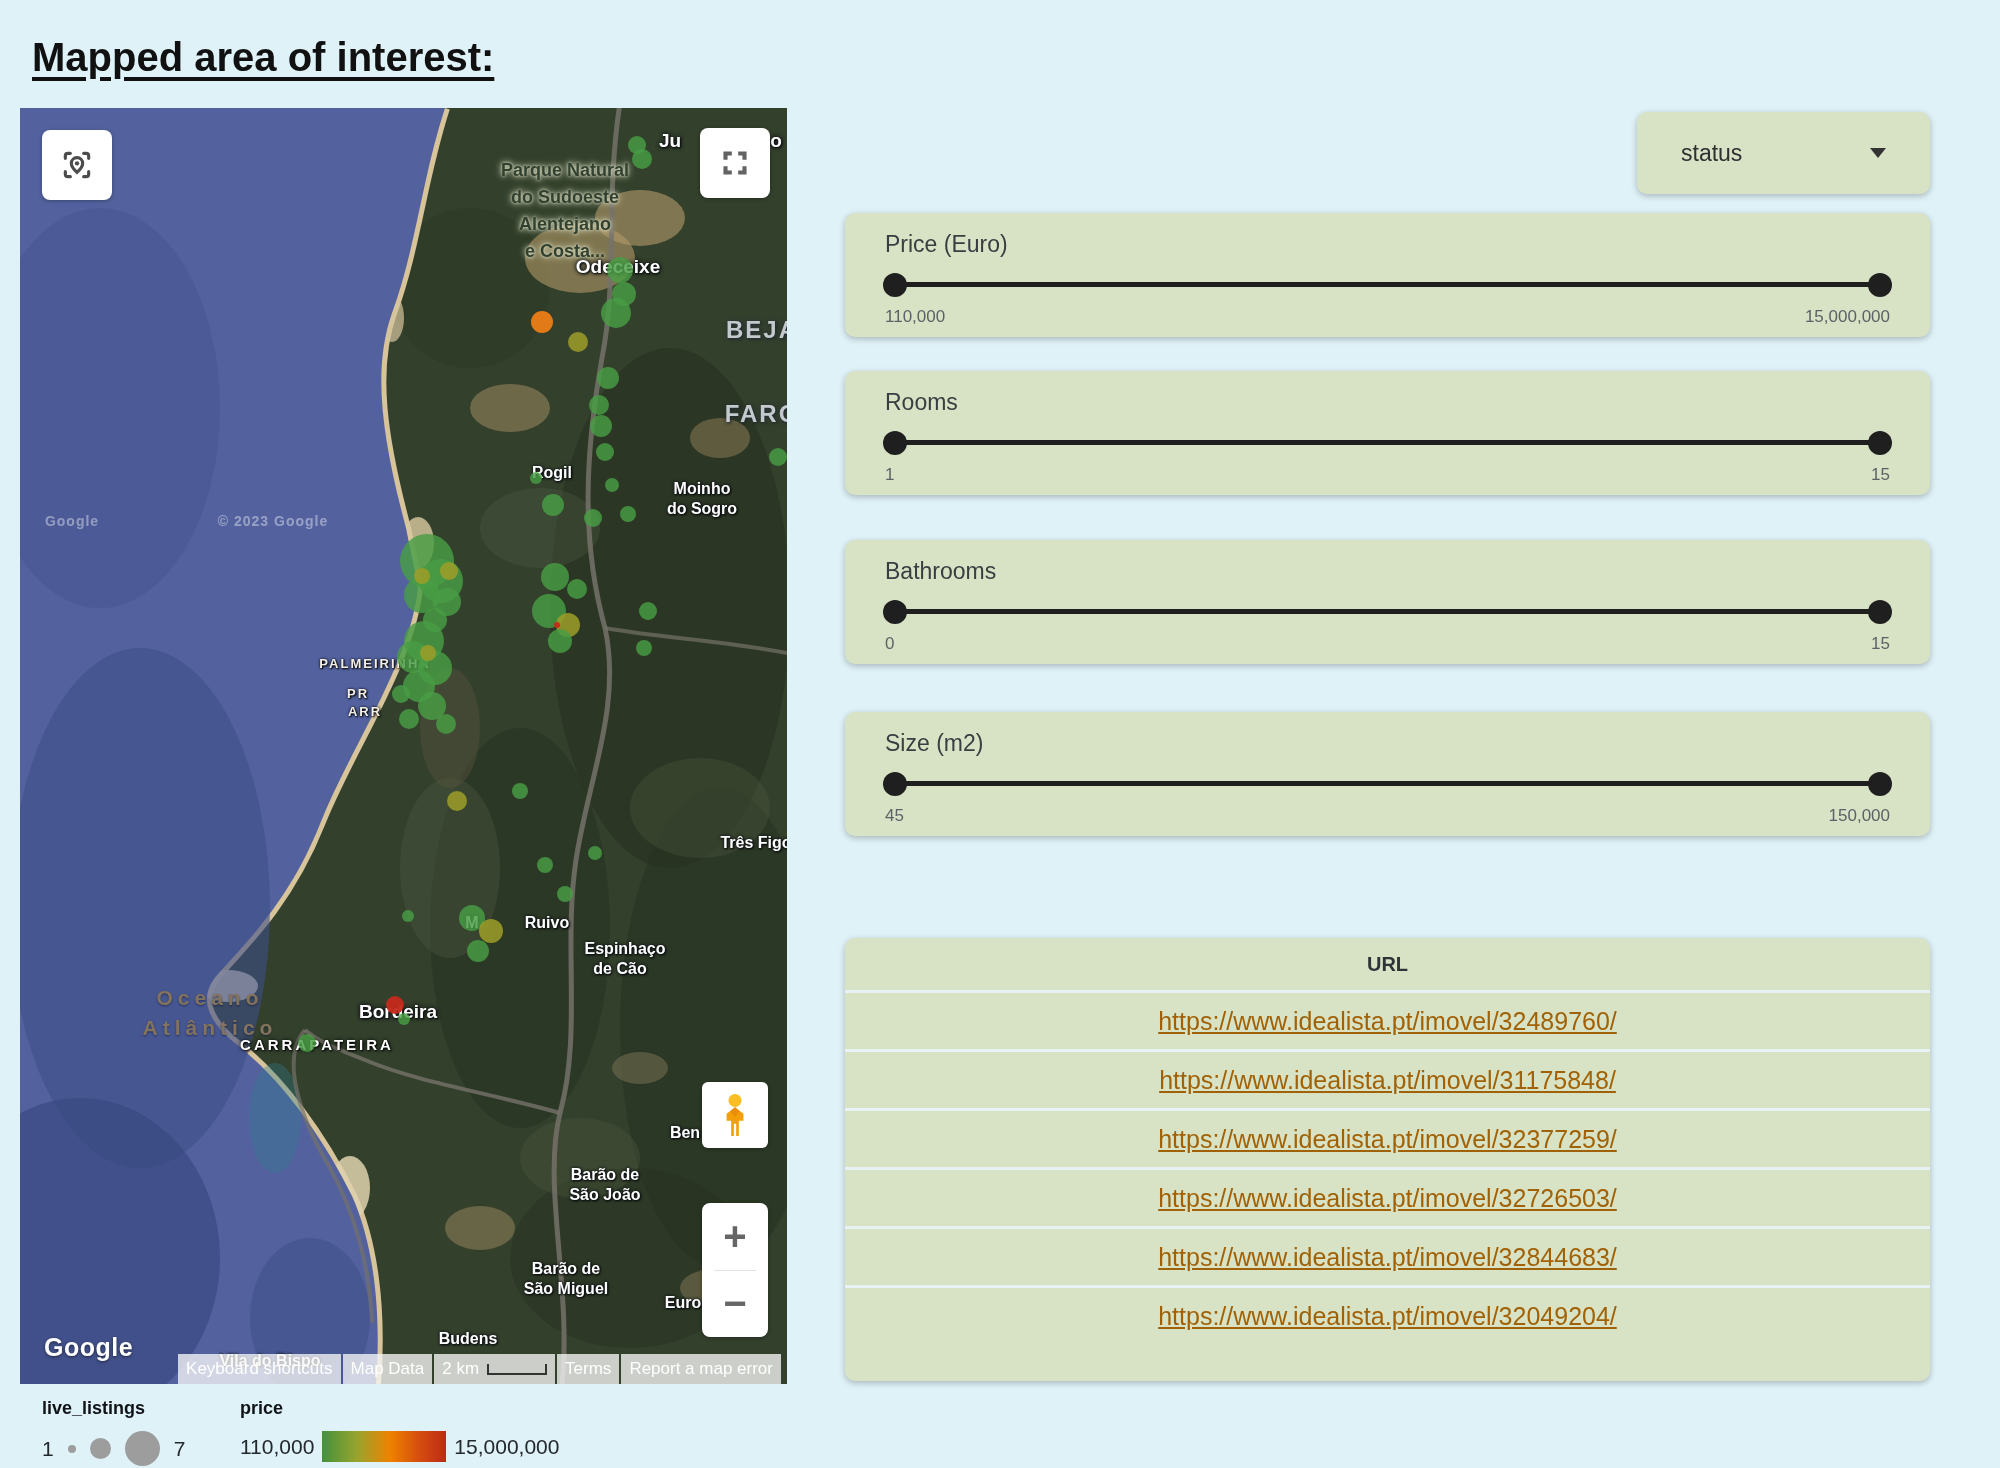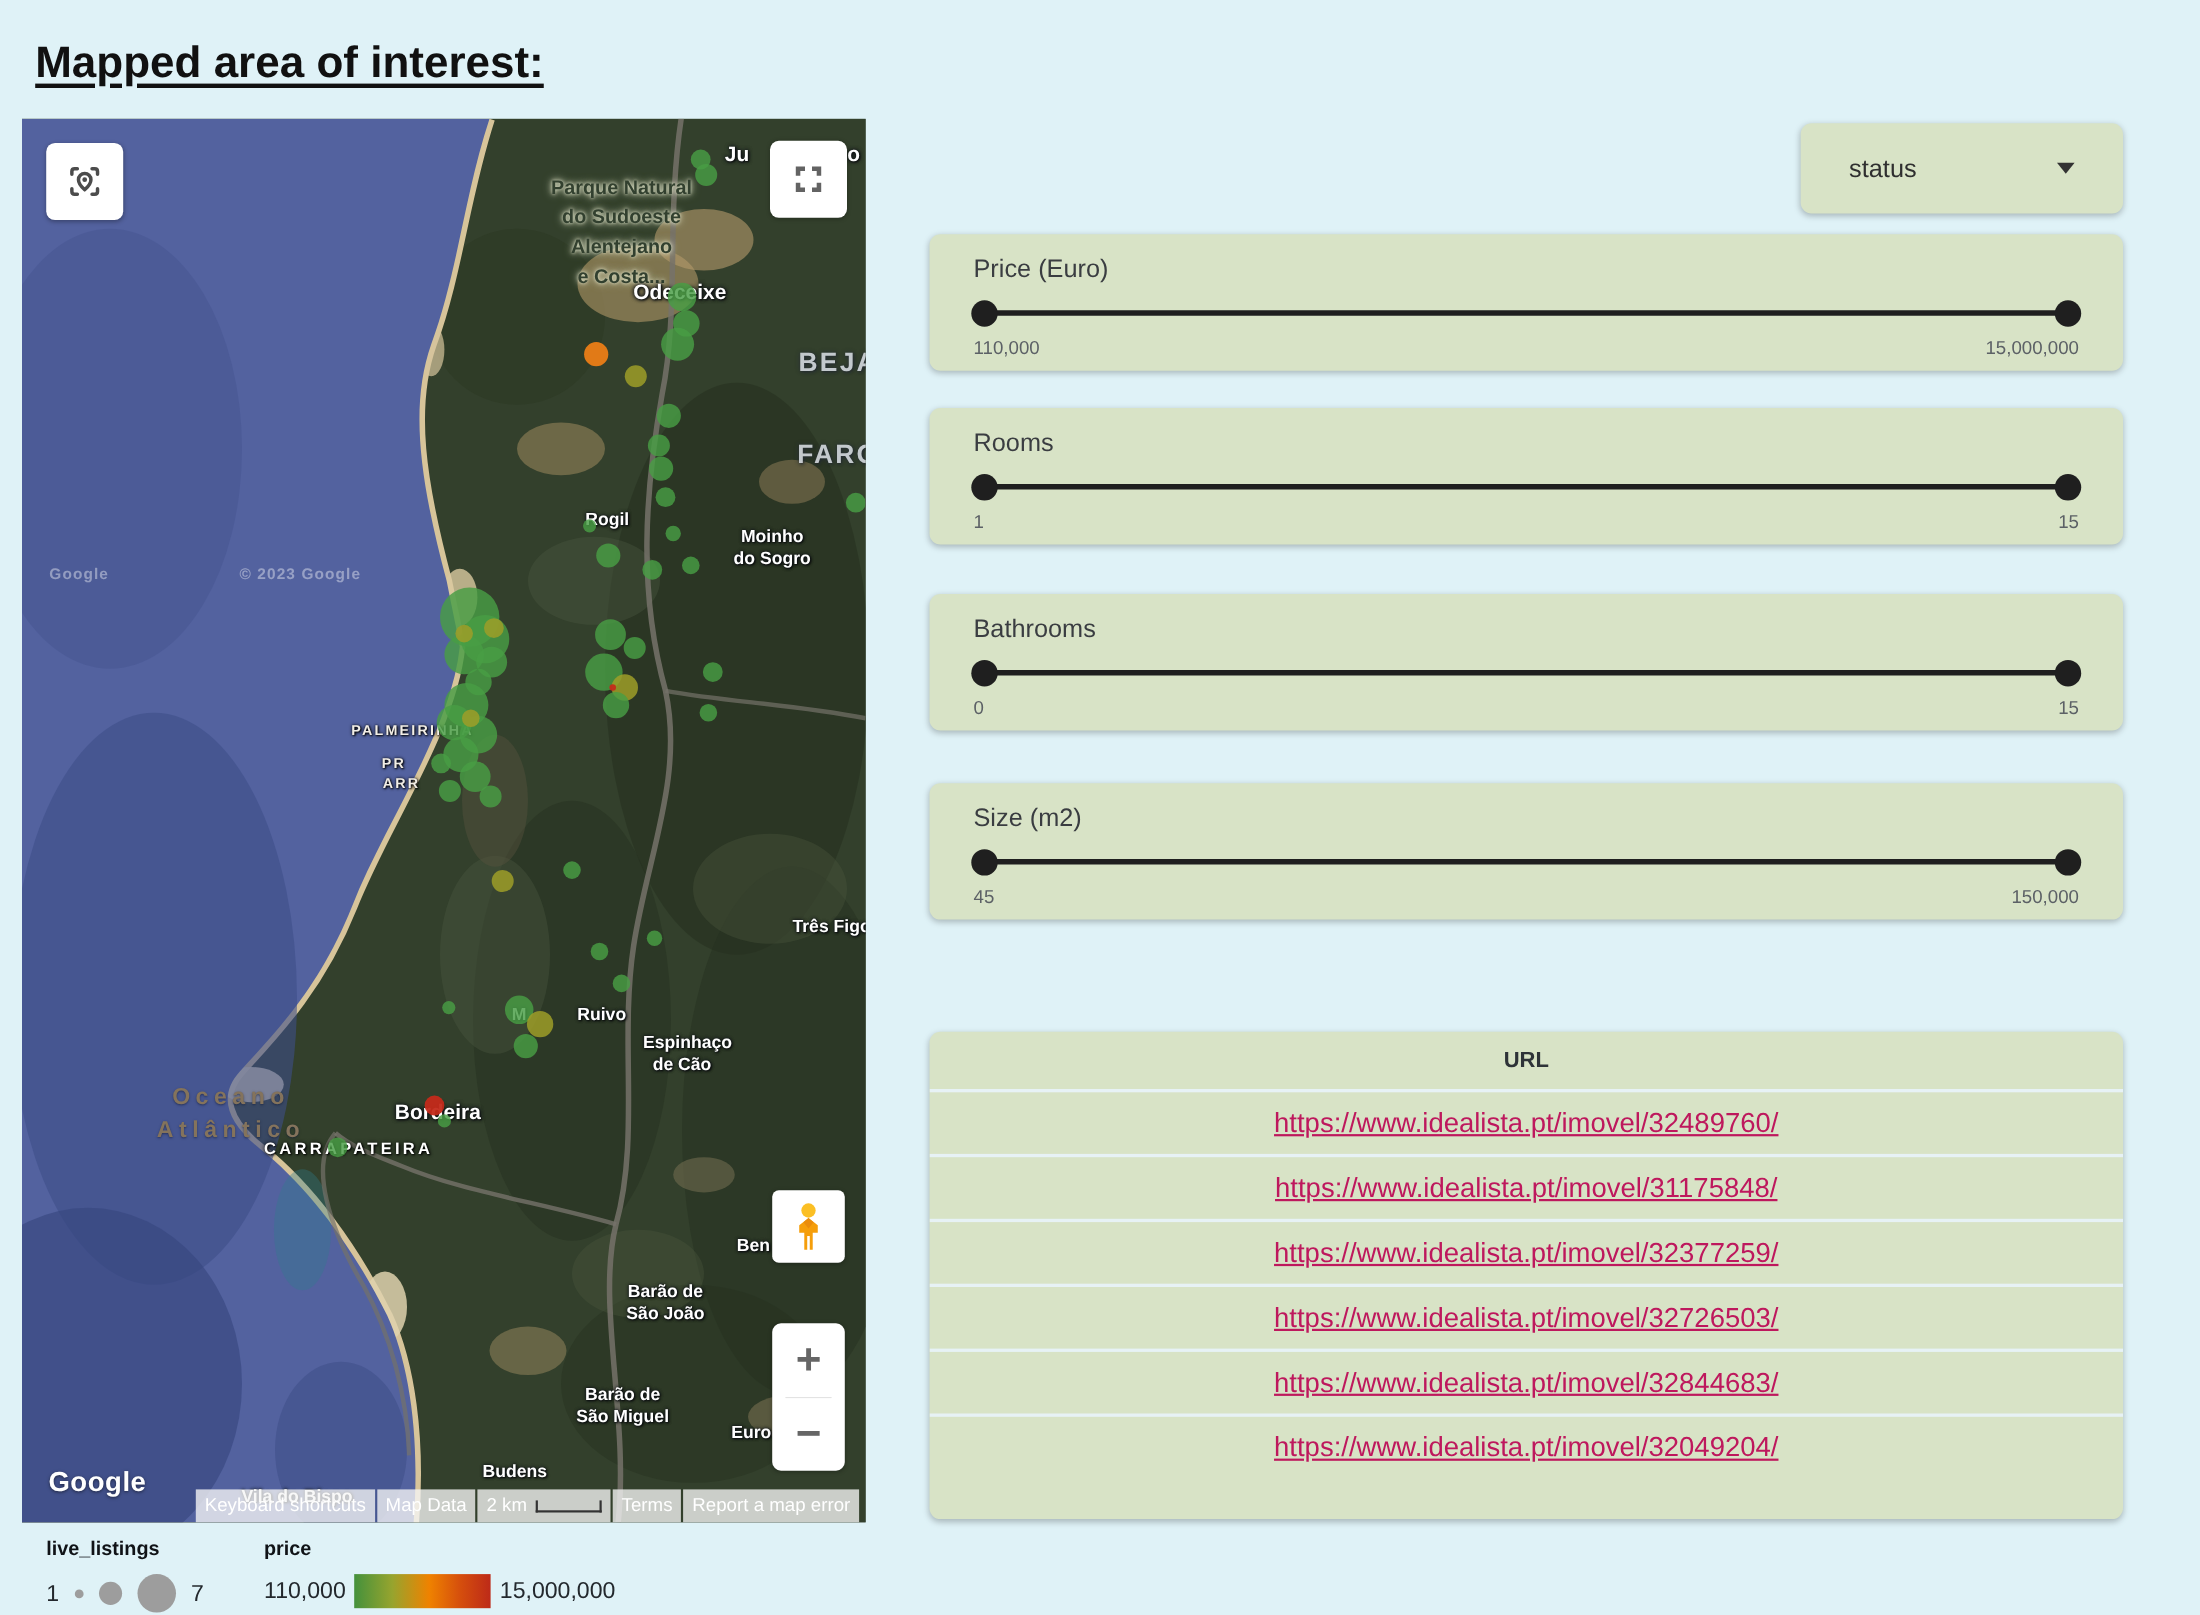--- a/index.html
+++ b/index.html
@@ -68,21 +68,21 @@
   .handle{position:absolute;width:24px;height:24px;border-radius:50%;background:#1f1f1f;top:60px;cursor:pointer}
   .handle.hmin{left:38px}
   .handle.hmax{right:38px}
   .smin{position:absolute;left:40px;bottom:10px;font-size:17px;color:#5c6166}
   .smax{position:absolute;right:40px;bottom:10px;font-size:17px;color:#5c6166}
   
   .tableP{left:845px;top:938px;width:1085px;height:443px;overflow:hidden}
   .thead{height:52px;display:flex;align-items:center;justify-content:center;
     font-size:20px;font-weight:bold;color:#2e3338}
   .trow{height:56px;border-top:3px solid #e7f2f5;display:flex;align-items:center;justify-content:center}
-  .turl{font-size:25px;color:#be185d;text-decoration:underline;cursor:pointer}
+  .turl{font-size:25px;color:#a16207;text-decoration:underline;cursor:pointer}
   
   .legend-size{position:absolute;left:42px;top:1398px}
   .legend-color{position:absolute;left:240px;top:1398px}
   .ltitle{font-size:18px;font-weight:bold;color:#101317;margin-bottom:12px}
   .lrow{display:flex;align-items:center;gap:14px}
   .lnum{font-size:21px;color:#23282d}
   .lc{border-radius:50%;background:#9d9d9d}
   .lc1{width:8px;height:8px}
   .lc2{width:21px;height:21px}
   .lc3{width:35px;height:35px}

